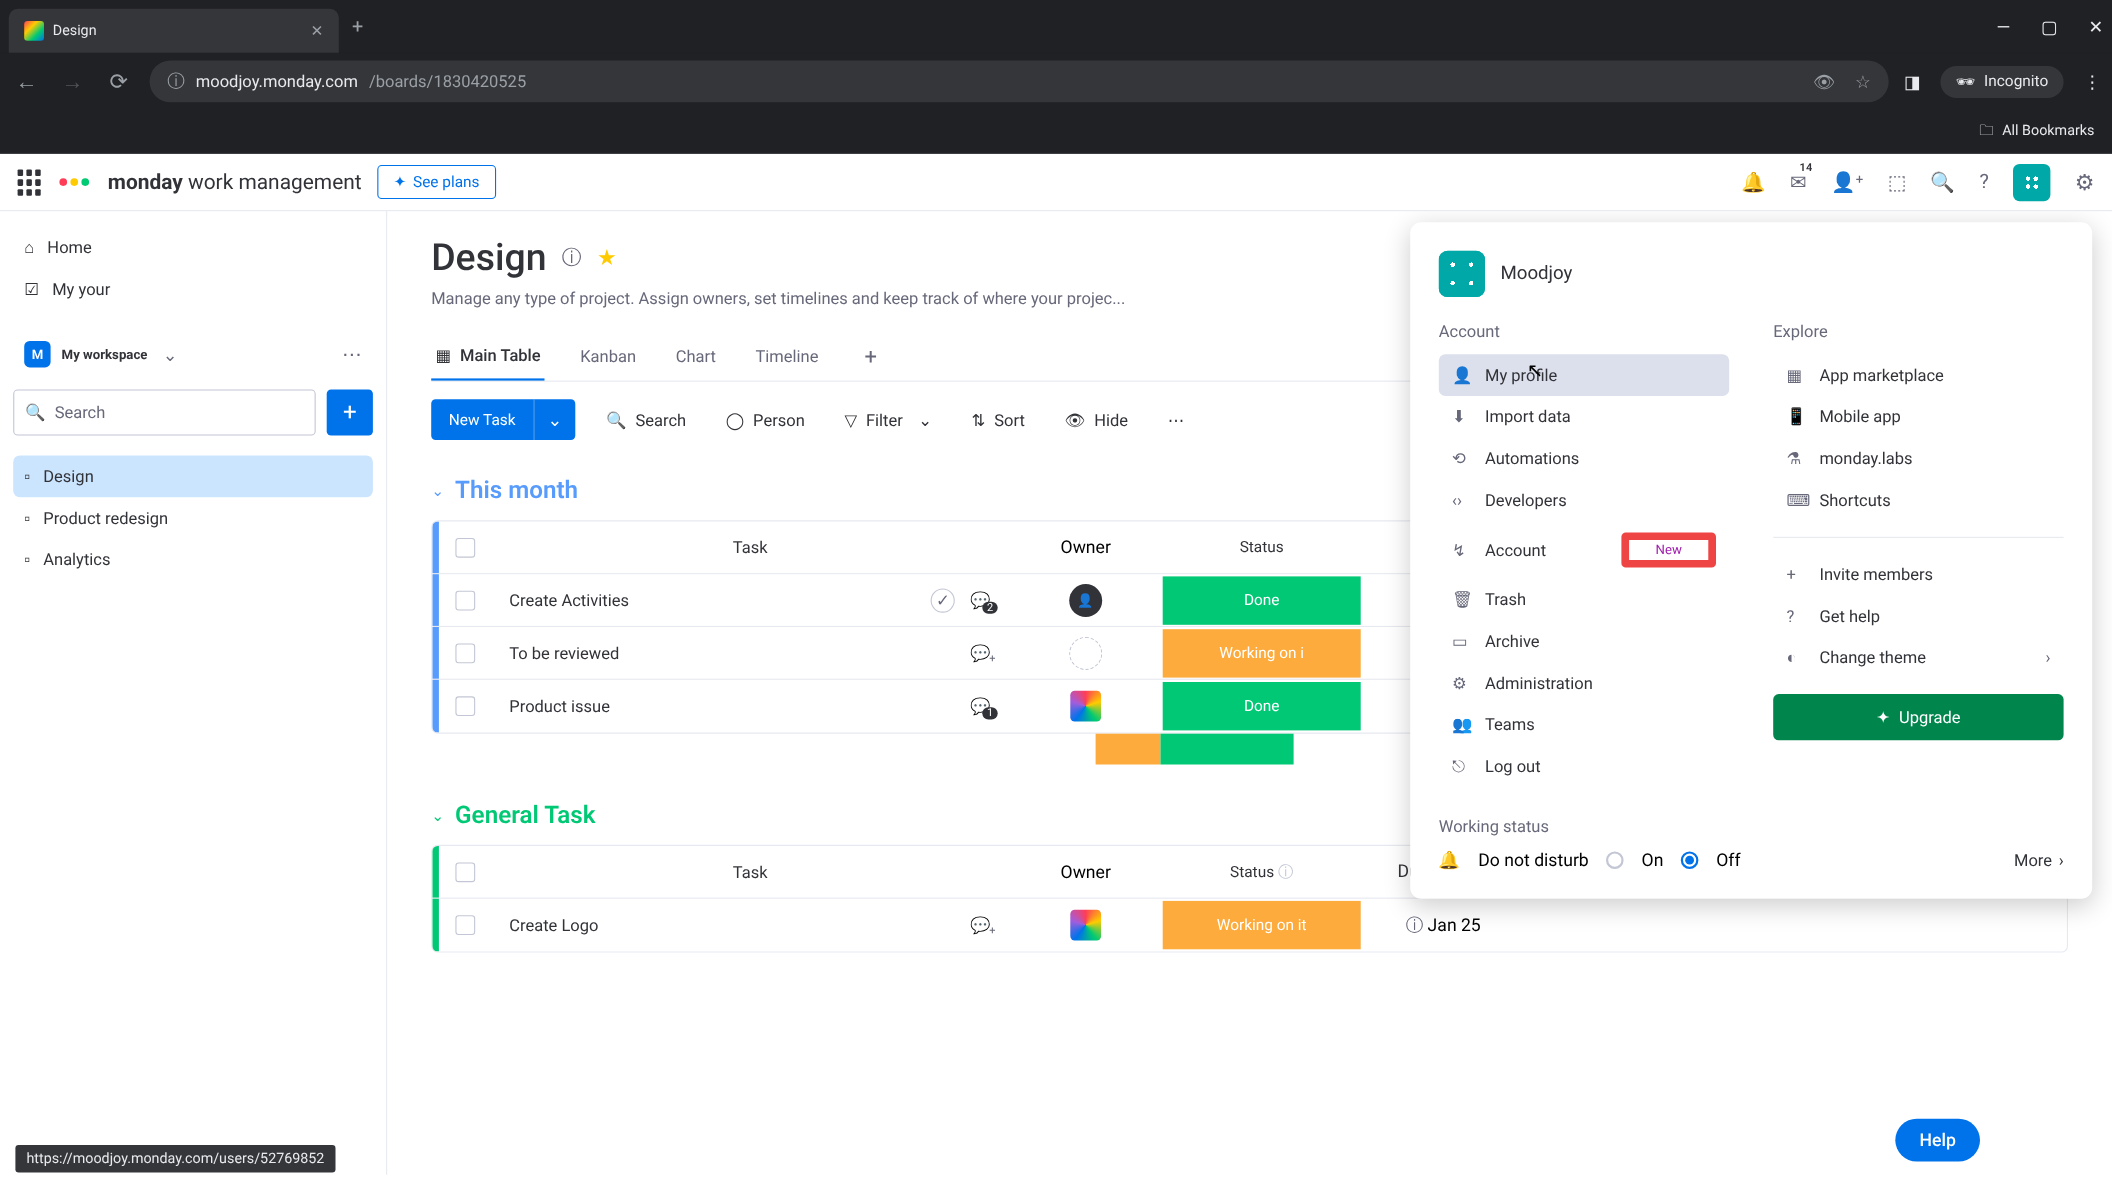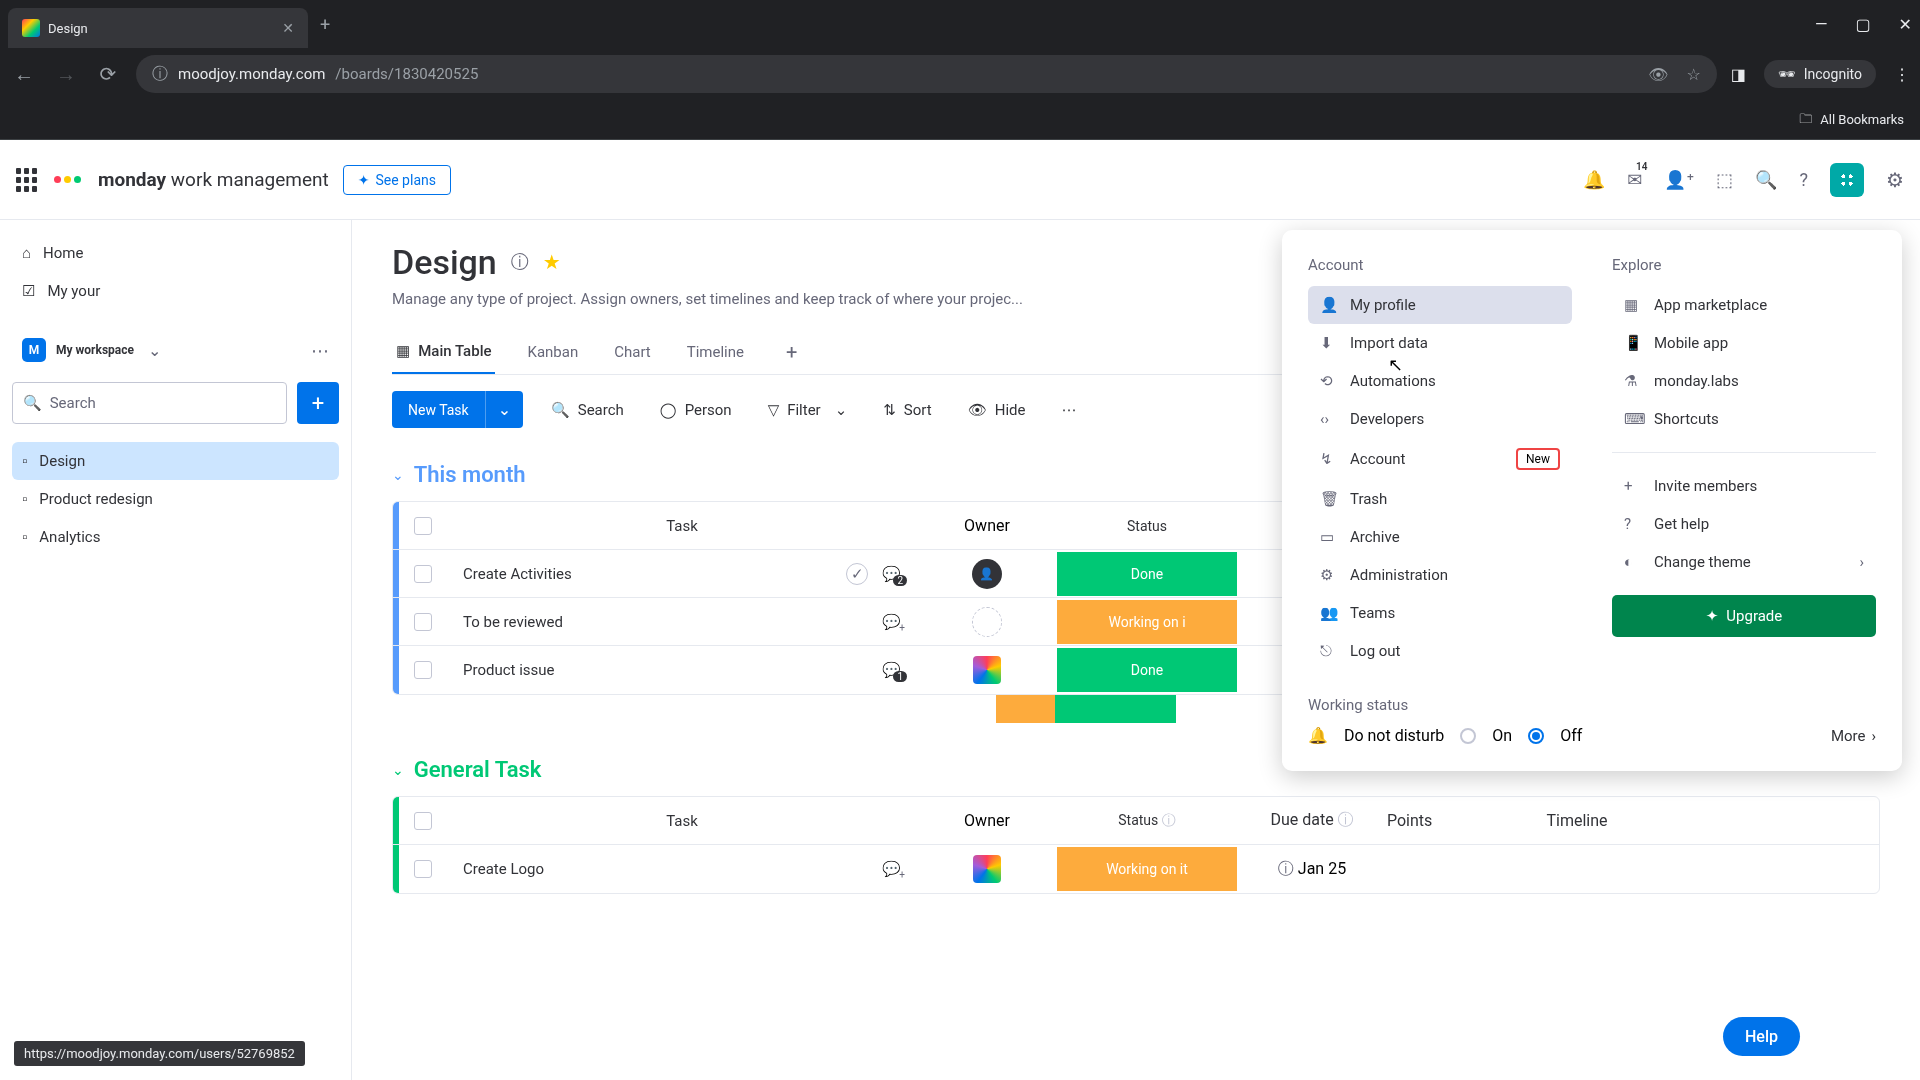--- a/index.html
+++ b/index.html
@@ -16,21 +16,21 @@
 .nav-btn{color:#9aa0a6;font-size:20px;cursor:pointer;width:28px;text-align:center}
 .url-bar{flex:1;background:#35363a;border-radius:20px;height:38px;display:flex;align-items:center;padding:0 16px;gap:10px}
 .url-text{color:#e8eaed;font-size:15px}
 .url-suffix{color:#9aa0a6}
 .url-icons{margin-left:auto;display:flex;gap:18px;color:#9aa0a6;font-size:16px}
 .browser-right{display:flex;gap:18px;color:#e8eaed;font-size:16px;align-items:center}
 .incognito{background:#35363a;border-radius:20px;padding:6px 14px;display:flex;align-items:center;gap:8px;font-size:14px}
 .bookmarks-bar{background:#202124;height:40px;display:flex;align-items:center;justify-content:flex-end;padding:0 16px;border-bottom:1px solid #3c4043}
 .all-bookmarks{color:#e8eaed;font-size:13px;display:flex;align-items:center;gap:8px;cursor:pointer}
 .app{background:#fff;height:calc(1080px - 140px);position:relative}
-.topbar{height:80px;display:flex;align-items:center;padding:0 16px;border-bottom:1px solid #e6e9ef;gap:14px;position:relative}
+.topbar{height:52px;display:flex;align-items:center;padding:0 16px;border-bottom:1px solid #e6e9ef;gap:14px;position:relative}
 .apps-icon{width:24px;height:24px;display:grid;grid-template-columns:repeat(3,5px);gap:3px;cursor:pointer}
 .apps-icon span{background:#323338;border-radius:1px}
 .logo{width:30px;height:30px;display:flex;gap:3px;align-items:center}
 .logo-dot{width:7px;height:7px;border-radius:50%}
 .brand{font-size:19px;color:#323338}
 .brand b{font-weight:700}
 .see-plans{border:1px solid #0073ea;border-radius:4px;padding:6px 14px;color:#0073ea;font-size:14px;display:flex;align-items:center;gap:6px;cursor:pointer}
 .topbar-right{margin-left:auto;display:flex;gap:22px;align-items:center;color:#676879;font-size:18px}
 .topbar-right>*{cursor:pointer}
 .inbox-wrap{position:relative}
@@ -91,21 +91,21 @@
 .summary-seg{height:100%}
 .menu-panel{position:absolute;top:10px;right:18px;width:620px;background:#fff;border-radius:10px;box-shadow:0 6px 24px rgba(0,0,0,0.2);padding:26px;z-index:100}
 .menu-header{display:flex;align-items:center;gap:14px;margin-bottom:22px}
 .menu-avatar{width:42px;height:42px;border-radius:8px;background:#00a9a7}
 .menu-user{font-size:17px;color:#323338}
 .menu-cols{display:flex;gap:40px}
 .menu-col{flex:1}
 .menu-section{color:#676879;font-size:15px;margin-bottom:12px}
 .menu-item{display:flex;align-items:center;gap:12px;padding:10px 12px;border-radius:6px;cursor:pointer;color:#323338;font-size:15px;position:relative}
 .menu-item.highlight{background:#dcdfec}
-.new-badge{border:2px solid #ef4444;color:#000000;font-size:12px;padding:2px 8px;border-radius:4px;margin-left:auto}
+.new-badge{border:7px solid #ef4444;color:#a21caf;font-size:12px;padding:2px 24px;border-radius:4px;margin-left:auto}
 .menu-icon{width:18px;color:#676879;font-size:15px}
 .menu-chev{margin-left:auto;color:#676879}
 .menu-divider{height:1px;background:#e6e9ef;margin:14px 0}
 .upgrade-btn{background:#00854d;color:#fff;border-radius:5px;padding:12px;text-align:center;font-size:15px;cursor:pointer;display:flex;align-items:center;justify-content:center;gap:8px;margin-top:14px}
 .working-status{margin-top:26px;clear:both}
 .ws-row{display:flex;align-items:center;gap:16px;margin-top:12px}
 .radio{width:16px;height:16px;border-radius:50%;border:2px solid #c3c6d4;cursor:pointer;position:relative}
 .radio.checked{border-color:#0073ea}
 .radio.checked::after{content:"";position:absolute;inset:2px;background:#0073ea;border-radius:50%}
 .more-link{margin-left:auto;color:#323338;font-size:15px;cursor:pointer;display:flex;align-items:center;gap:6px}
@@ -394,20 +394,26 @@
                   <div class="owner-logo"></div>
                 </div>
       <div class="cell-status" style="background:#fdab3d">Working on it</div>
       <div style="flex:0 0 150px;text-align:center"><span style="color:#676879">ⓘ</span> Jan 25</div>
     </div>
             </div>
           </div>
         </div>
 
       <div class="menu-panel">
+        <div class="menu-header">
+          <div class="menu-avatar">
+              <div class="avatar-dots" style="width:100%;height:100%;border-radius:8px"></div>
+            </div>
+          <span class="menu-user">Moodjoy</span>
+        </div>
         <div class="menu-cols">
           <div class="menu-col">
             <div class="menu-section">Account</div>
             <div id="menu-account">
                 <div class="menu-item highlight">
                   <span class="menu-icon">👤</span>
                   <span>My profile</span>
                 </div>
                 <div class="menu-item">
                   <span class="menu-icon">⬇</span>

